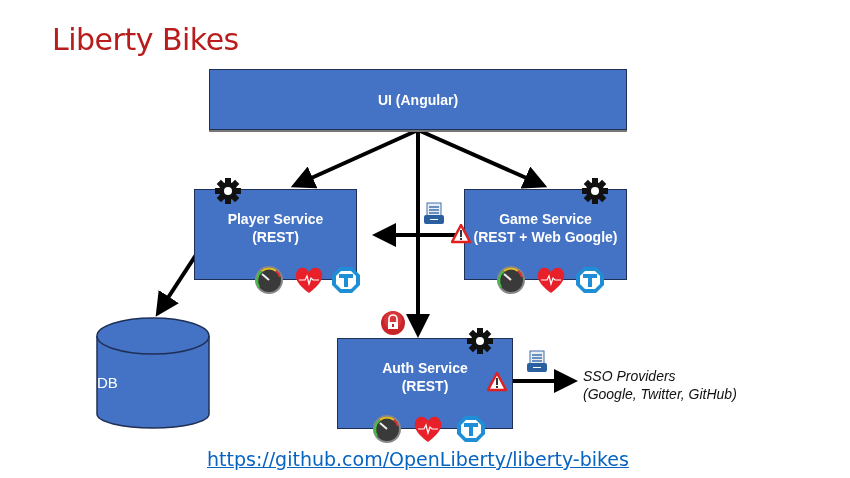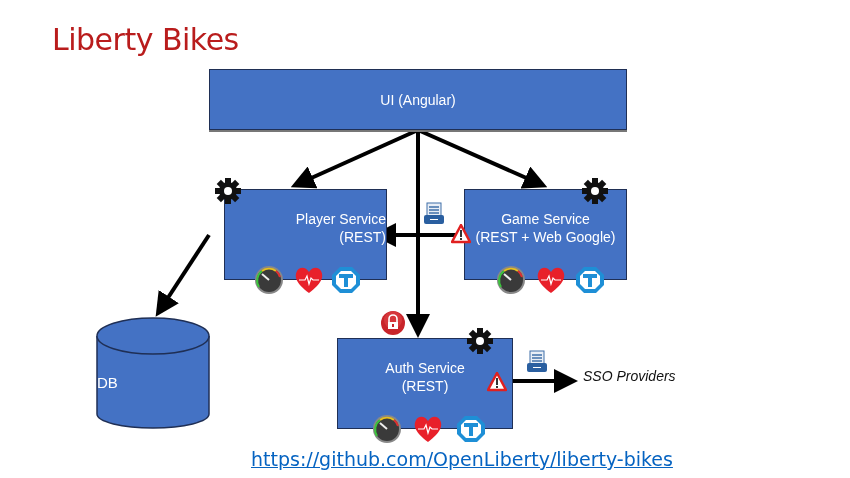--- a/index.html
+++ b/index.html
@@ -1,28 +1,28 @@
 <!DOCTYPE html>
 <html><head>
 <meta charset="utf-8">
 <style>
   html,body{margin:0;padding:0;background:#ffffff;}
   body{width:850px;height:478px;position:relative;overflow:hidden;font-family:"Liberation Sans",sans-serif;}
   .title{position:absolute;left:52px;top:22px;font-family:"DejaVu Sans",sans-serif;font-size:30px;color:#b91c1c;letter-spacing:-0.5px;}
-  .box{position:absolute;background:#4472c4;border:1.5px solid #1f2f55;box-sizing:border-box;color:#fff;display:flex;flex-direction:column;align-items:center;justify-content:center;font-size:14px;line-height:18px;text-align:center;}
+  .box{position:absolute;background:#4472c4;border:1.5px solid #1f2f55;box-sizing:border-box;color:#fff;display:flex;flex-direction:column;align-items:center;justify-content:center;font-size:14px;line-height:18px;text-align:center;font-weight:bold;}
   .box span{display:block;}
   #ui-box{left:209px;top:69px;width:418px;height:61px;box-shadow:0 2px 0 #777;}
-  #player-box{left:224px;top:189px;width:163px;height:91px;padding-bottom:14px;align-items:flex-end;}
+  #player-box{left:194px;top:189px;width:163px;height:91px;padding-bottom:14px;}
   #game-box{left:464px;top:189px;width:163px;height:91px;padding-bottom:14px;align-items:center;}
   #auth-box{left:337px;top:338px;width:176px;height:91px;padding-bottom:14px;}
   svg#diagram{position:absolute;left:0;top:0;}
   .db-label{position:absolute;left:97px;top:374px;width:112px;color:#fff;font-size:15px;}
   .sso{position:absolute;left:583px;top:367px;font-size:14px;line-height:18px;color:#111;font-style:italic;}
   .sso span{display:block;}
-  .link{position:absolute;left:207px;top:448px;font-family:"DejaVu Sans",sans-serif;font-size:19px;color:#0563c1;text-decoration:underline;cursor:pointer;margin-left:44px;}
+  .link{position:absolute;left:207px;top:448px;font-family:"DejaVu Sans",sans-serif;font-size:19px;color:#0563c1;text-decoration:underline;cursor:pointer;}
   .icon{position:absolute;}
 </style>
 </head>
 <body>
 
 <div class="title">Liberty Bikes</div>
 
 <svg id="diagram" width="850" height="478">
   <defs>
     <marker id="ah" markerWidth="6" markerHeight="6" refX="4" refY="3" orient="auto" markerUnits="strokeWidth">
@@ -62,20 +62,21 @@
 
 <div class="box" id="auth-box">
   <span>Auth Service</span>
   <span>(REST)</span>
 </div>
 
 <div class="db-label">DB</div>
 
 <div class="sso">
   <span>SSO Providers</span>
+  <span>(Google, Twitter, GitHub)</span>
 </div>
 
 <svg width="0" height="0" style="position:absolute">
   <defs>
     <g id="gear">
       <circle cx="15" cy="15" r="9" fill="#111"></circle>
       <g fill="#111">
         <rect x="12" y="2" width="6" height="6"></rect>
           <rect x="12" y="22" width="6" height="6"></rect>
         <rect x="2" y="12" width="6" height="6"></rect>

